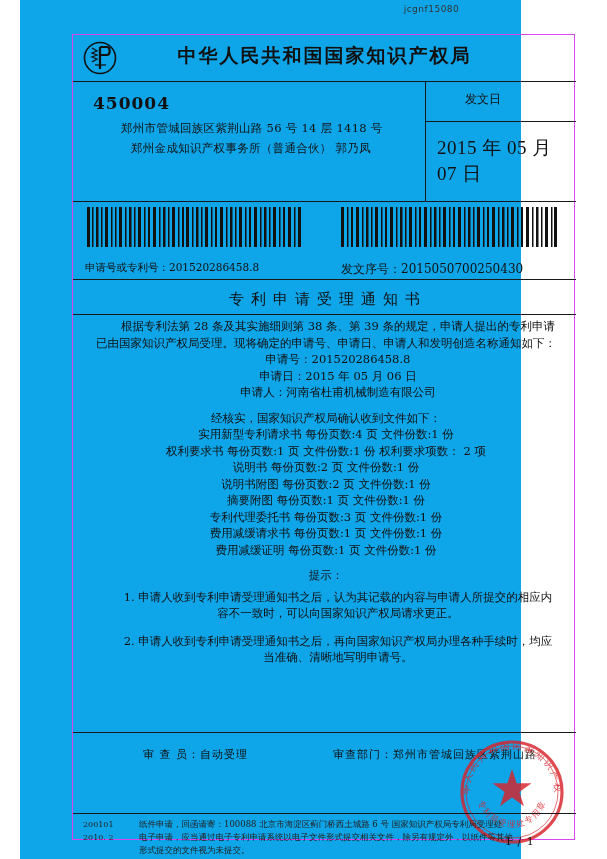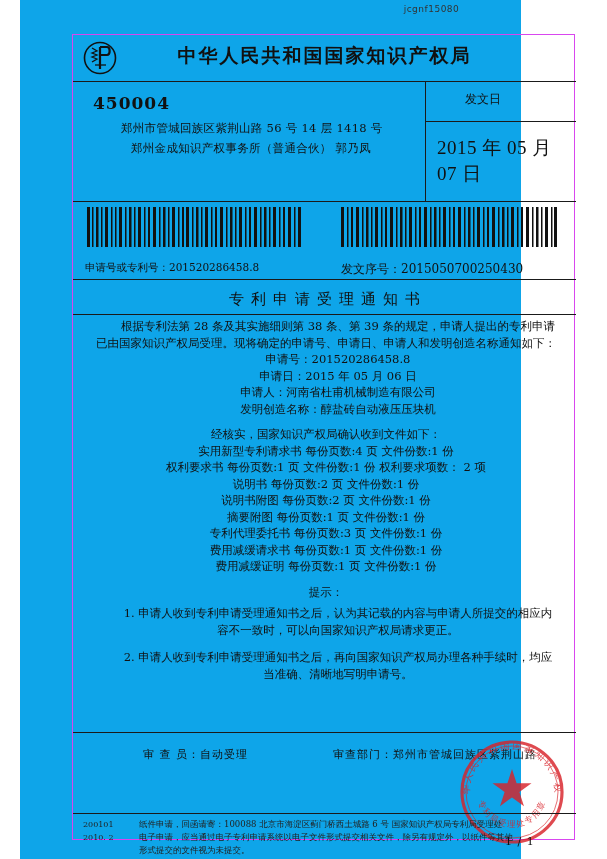--- a/index.html
+++ b/index.html
@@ -377,21 +377,20 @@
 
     <div class="doc-title">专利申请受理通知书</div>
 
     <div class="hline" style="top:279px;"></div>
 
     <div class="body-area">
       <p class="indent2">根据专利法第 28 条及其实施细则第 38 条、第 39 条的规定，申请人提出的专利申请已由国家知识产权局受理。现将确定的申请号、申请日、申请人和发明创造名称通知如下：</p>
       <p class="indent1">申请号：201520286458.8</p>
       <p class="indent1">申请日：2015 年 05 月 06 日</p>
       <p class="indent1">申请人：河南省杜甫机械制造有限公司</p>
-      <p class="indent1">发明创造名称：醇盐砖自动液压压块机</p>
       <div class="gap"></div>
       <p>经核实，国家知识产权局确认收到文件如下：</p>
       <p>实用新型专利请求书  每份页数:4 页  文件份数:1 份</p>
       <p>权利要求书  每份页数:1 页  文件份数:1 份  权利要求项数：  2 项</p>
       <p>说明书  每份页数:2 页  文件份数:1 份</p>
       <p>说明书附图  每份页数:2 页  文件份数:1 份</p>
       <p>摘要附图  每份页数:1 页  文件份数:1 份</p>
       <p>专利代理委托书  每份页数:3 页  文件份数:1 份</p>
       <p>费用减缓请求书  每份页数:1 页  文件份数:1 份</p>
       <p>费用减缓证明  每份页数:1 页  文件份数:1 份</p>

